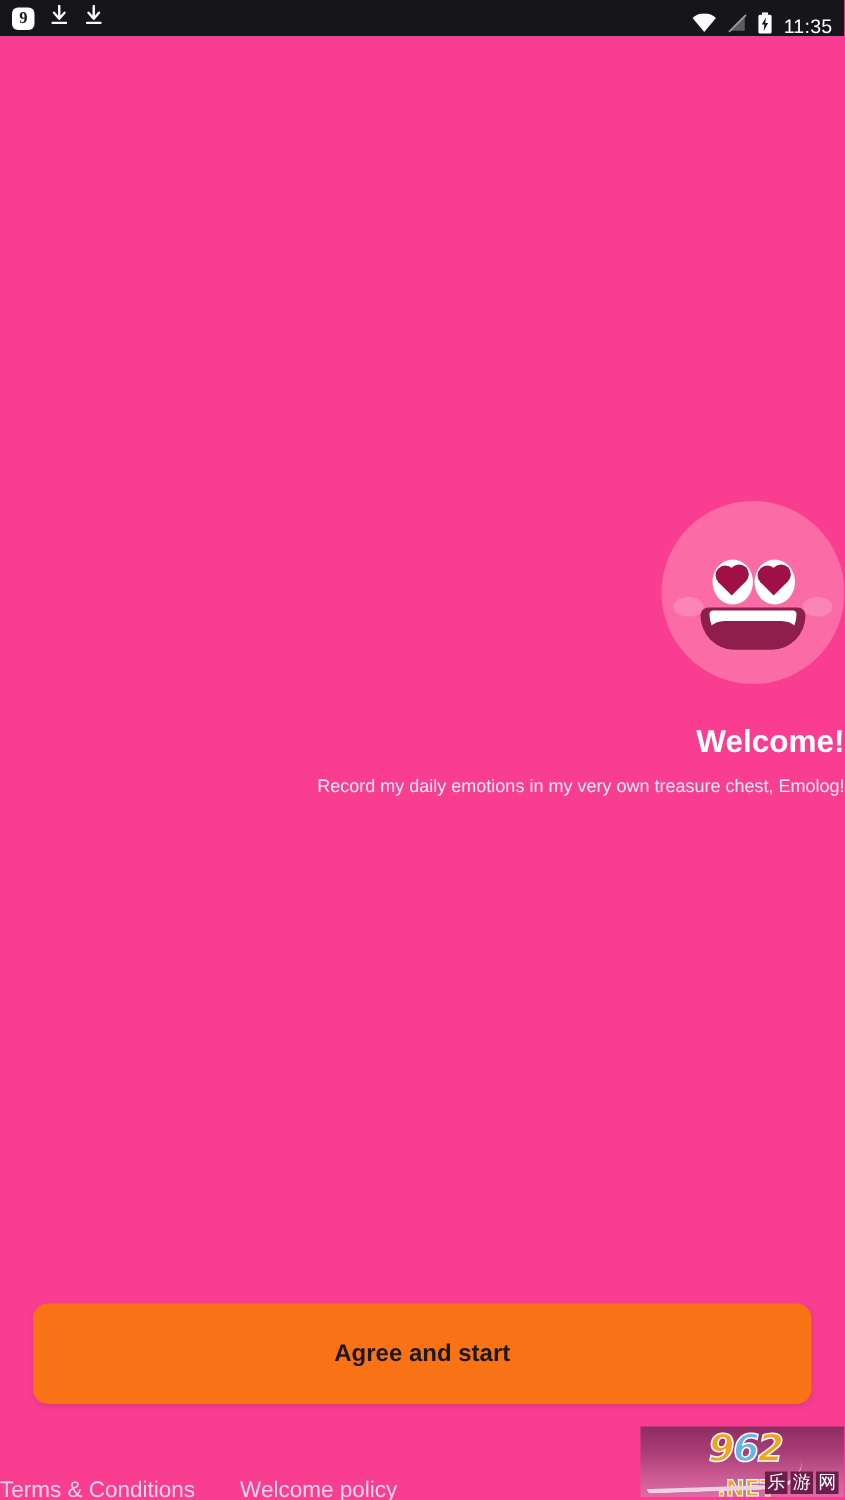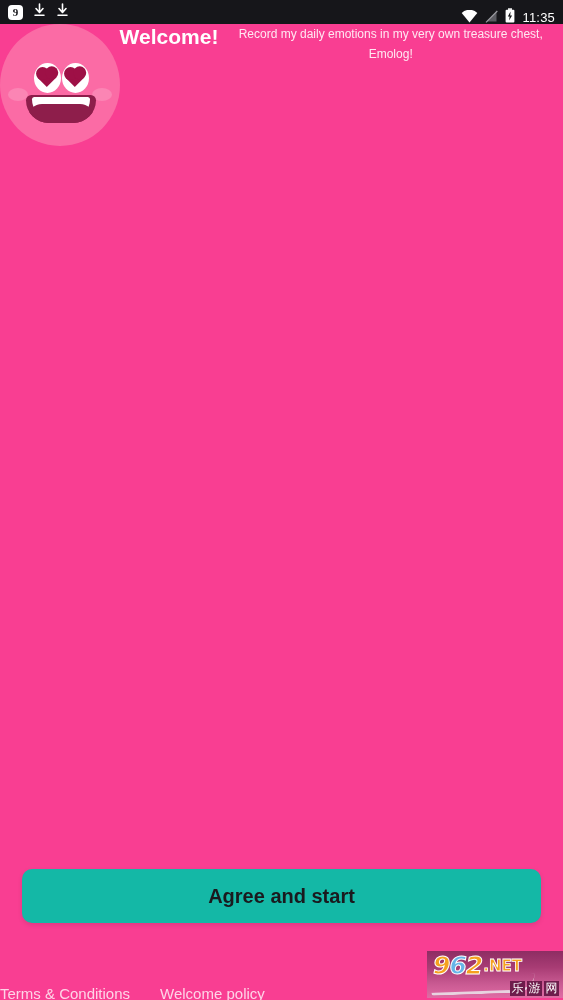--- a/index.html
+++ b/index.html
@@ -66,21 +66,22 @@
   }
 
   
   .hero {
     position: absolute;
     left: 0;
     top: 24px;
     width: 563px;
     height: 820px;
     display: flex;
-    align-items: flex-start;
+    flex-direction: column;
+    align-items: flex-end;
     justify-content: center;
   }
   .face-wrap {
     position: relative;
     width: 122px;
     height: 122px;
     margin-bottom: 26px;
   }
   .face {
     position: absolute;
@@ -179,26 +180,26 @@
     margin: 0;
     text-align: center;
   }
 
   
   .cta-button {
     position: absolute;
     left: 22px;
     top: 869px;
     width: 519px;
-    height: 54px;
-    background: #14b8a6;
+    height: 67px;
+    background: #f97316;
     border: none;
     border-radius: 10px;
     color: #1A1A1E;
-    font-size: 20px;
+    font-size: 16px;
     font-weight: bold;
     font-family: "Liberation Sans", sans-serif;
     cursor: pointer;
     box-shadow: 0 2px 5px rgba(0,0,0,0.10);
   }
 
   .footer-links {
     position: absolute;
     left: 0;
     top: 982px;
@@ -227,20 +228,21 @@
   .wm-top {
     position: absolute;
     top: 2px;
     left: 0;
     width: 134px;
     height: 26px;
     display: flex;
     align-items: center;
     padding-left: 6px;
     box-sizing: border-box;
+    flex-direction: column;
   }
   .wm-962 {
     font-family: "DejaVu Sans", sans-serif;
     font-size: 25px;
     font-weight: bold;
     font-style: italic;
     letter-spacing: -1px;
     line-height: 26px;
   }
   .wm-962 .d1 { color: #F5A11E; -webkit-text-stroke: 1px #ffffff; }

